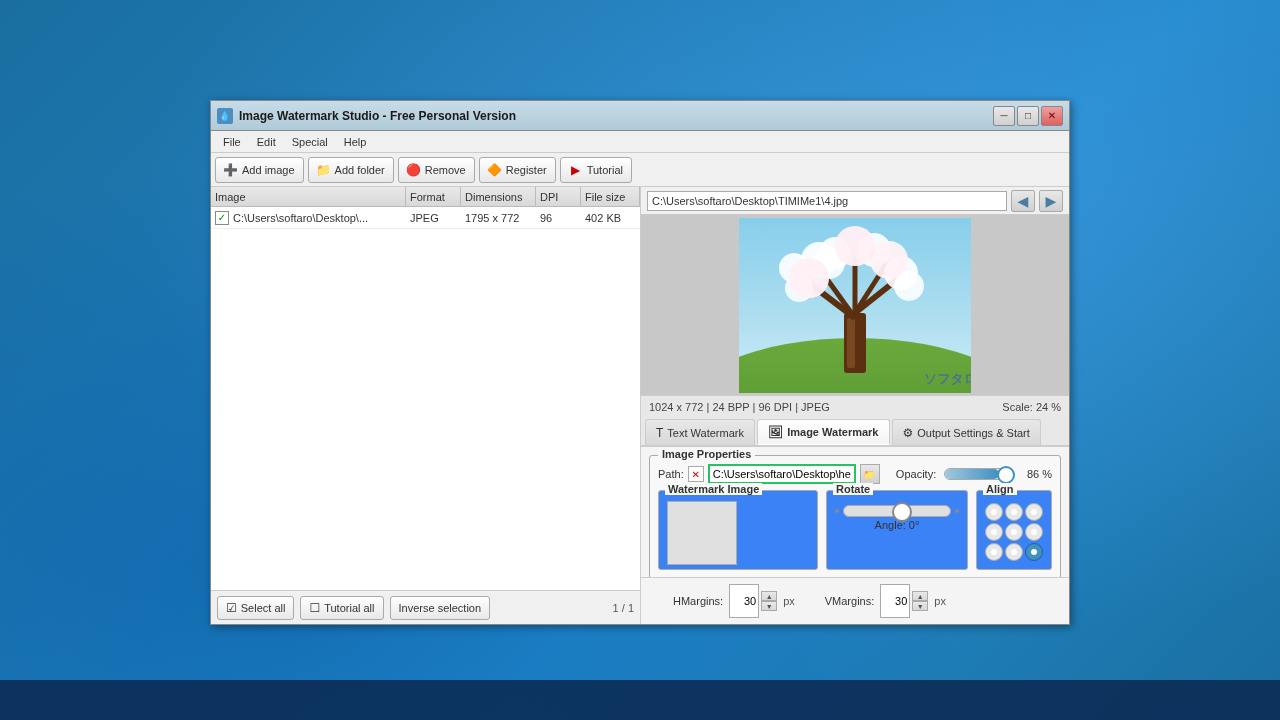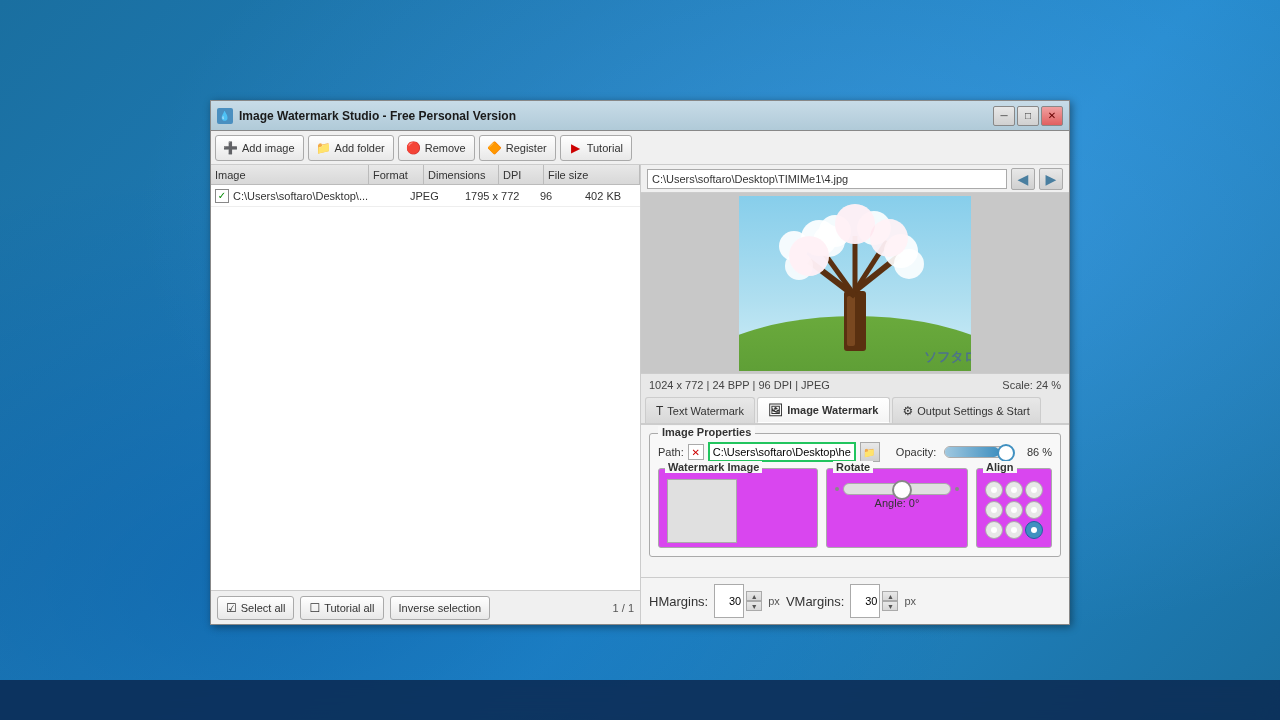--- a/index.html
+++ b/index.html
@@ -177,21 +177,21 @@
     }
     .col-header {
       font-size: 11px;
       color: #333;
       padding: 0 4px;
       border-right: 1px solid #bbb;
       height: 100%;
       display: flex;
       align-items: center;
     }
-    .col-image { width: 158px; }
+    .col-image { width: 195px; }
     .col-format { width: 55px; }
     .col-dim { width: 75px; }
     .col-dpi { width: 45px; }
     .col-size { flex: 1; text-align: right; }
 
     
     .file-list {
       flex: 1;
       background: white;
       overflow-y: auto;
@@ -488,21 +488,21 @@
       display: flex;
       gap: 8px;
     }
 
     
     .sub-group {
       border: 1px solid #aaa;
       border-radius: 3px;
       padding: 6px 8px 4px;
       position: relative;
-      background: #d946ef;
+      background: #3b82f6;
     }
     .sub-group-title {
       position: absolute;
       top: -8px;
       left: 6px;
       background: #f8f8f8;
       padding: 0 3px;
       font-size: 11px;
       font-weight: bold;
       color: #333;
@@ -579,21 +579,21 @@
     
     .margins-row {
       display: flex;
       align-items: center;
       gap: 6px;
       padding: 6px 8px;
       background: #f4f4f4;
       border-top: 1px solid #ccc;
       flex-shrink: 0;
     }
-    .margin-label { font-size: 13px; color: #333; }
+    .margin-label { font-size: 11px; color: #333; margin-left: 24px; }
     .spinner-group {
       display: flex;
       align-items: center;
       gap: 2px;
     }
     .spinner-input {
       width: 30px;
       height: 20px;
       border: 1px solid #aaa;
       background: white;
@@ -673,20 +673,26 @@
   <div class="title-bar">
     <div class="title-bar-icon">💧</div>
     <span class="title-bar-text">Image Watermark Studio - Free Personal Version</span>
     <div class="title-bar-buttons">
       <div class="title-btn">─</div>
       <div class="title-btn">□</div>
       <div class="title-btn close">✕</div>
     </div>
   </div>
 
+  <div class="menu-bar">
+    <div class="menu-item">File</div>
+    <div class="menu-item">Edit</div>
+    <div class="menu-item">Special</div>
+    <div class="menu-item">Help</div>
+  </div>
 
   <div class="toolbar">
     <div class="toolbar-btn">
       <span class="btn-icon">➕</span>
       <span>Add image</span>
     </div>
     <div class="toolbar-btn">
       <span class="btn-icon">📁</span>
       <span>Add folder</span>
     </div>

